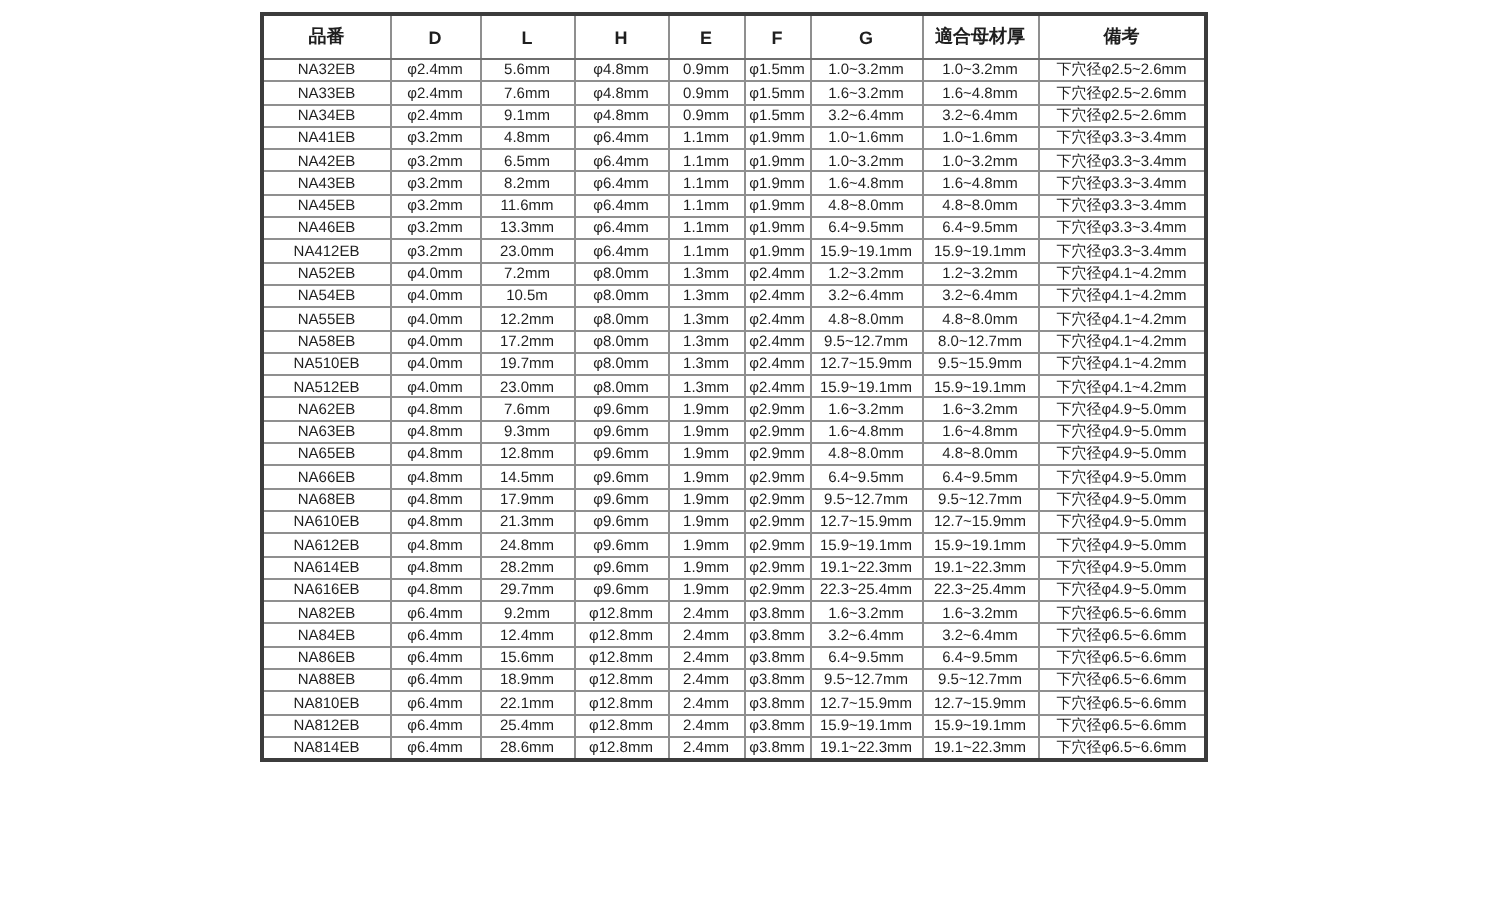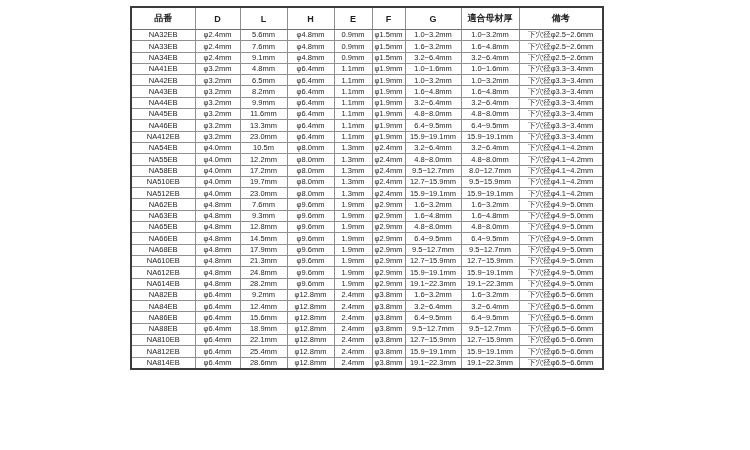--- a/index.html
+++ b/index.html
@@ -154,31 +154,20 @@
           <td>φ3.2mm</td>
           <td>8.2mm</td>
           <td>φ6.4mm</td>
           <td>1.1mm</td>
           <td>φ1.9mm</td>
           <td>1.6~4.8mm</td>
           <td>1.6~4.8mm</td>
           <td>下穴径φ3.3~3.4mm</td>
         </tr>
         <tr>
-          <td>NA44EB</td>
-          <td>φ3.2mm</td>
-          <td>9.9mm</td>
-          <td>φ6.4mm</td>
-          <td>1.1mm</td>
-          <td>φ1.9mm</td>
-          <td>3.2~6.4mm</td>
-          <td>3.2~6.4mm</td>
-          <td>下穴径φ3.3~3.4mm</td>
-        </tr>
-        <tr>
           <td>NA45EB</td>
           <td>φ3.2mm</td>
           <td>11.6mm</td>
           <td>φ6.4mm</td>
           <td>1.1mm</td>
           <td>φ1.9mm</td>
           <td>4.8~8.0mm</td>
           <td>4.8~8.0mm</td>
           <td>下穴径φ3.3~3.4mm</td>
         </tr>
@@ -196,20 +185,31 @@
         <tr>
           <td>NA412EB</td>
           <td>φ3.2mm</td>
           <td>23.0mm</td>
           <td>φ6.4mm</td>
           <td>1.1mm</td>
           <td>φ1.9mm</td>
           <td>15.9~19.1mm</td>
           <td>15.9~19.1mm</td>
           <td>下穴径φ3.3~3.4mm</td>
+        </tr>
+        <tr>
+          <td>NA52EB</td>
+          <td>φ4.0mm</td>
+          <td>7.2mm</td>
+          <td>φ8.0mm</td>
+          <td>1.3mm</td>
+          <td>φ2.4mm</td>
+          <td>1.2~3.2mm</td>
+          <td>1.2~3.2mm</td>
+          <td>下穴径φ4.1~4.2mm</td>
         </tr>
         <tr>
           <td>NA54EB</td>
           <td>φ4.0mm</td>
           <td>10.5m</td>
           <td>φ8.0mm</td>
           <td>1.3mm</td>
           <td>φ2.4mm</td>
           <td>3.2~6.4mm</td>
           <td>3.2~6.4mm</td>
@@ -338,20 +338,31 @@
         </tr>
         <tr>
           <td>NA614EB</td>
           <td>φ4.8mm</td>
           <td>28.2mm</td>
           <td>φ9.6mm</td>
           <td>1.9mm</td>
           <td>φ2.9mm</td>
           <td>19.1~22.3mm</td>
           <td>19.1~22.3mm</td>
+          <td>下穴径φ4.9~5.0mm</td>
+        </tr>
+        <tr>
+          <td>NA616EB</td>
+          <td>φ4.8mm</td>
+          <td>29.7mm</td>
+          <td>φ9.6mm</td>
+          <td>1.9mm</td>
+          <td>φ2.9mm</td>
+          <td>22.3~25.4mm</td>
+          <td>22.3~25.4mm</td>
           <td>下穴径φ4.9~5.0mm</td>
         </tr>
         <tr>
           <td>NA82EB</td>
           <td>φ6.4mm</td>
           <td>9.2mm</td>
           <td>φ12.8mm</td>
           <td>2.4mm</td>
           <td>φ3.8mm</td>
           <td>1.6~3.2mm</td>

